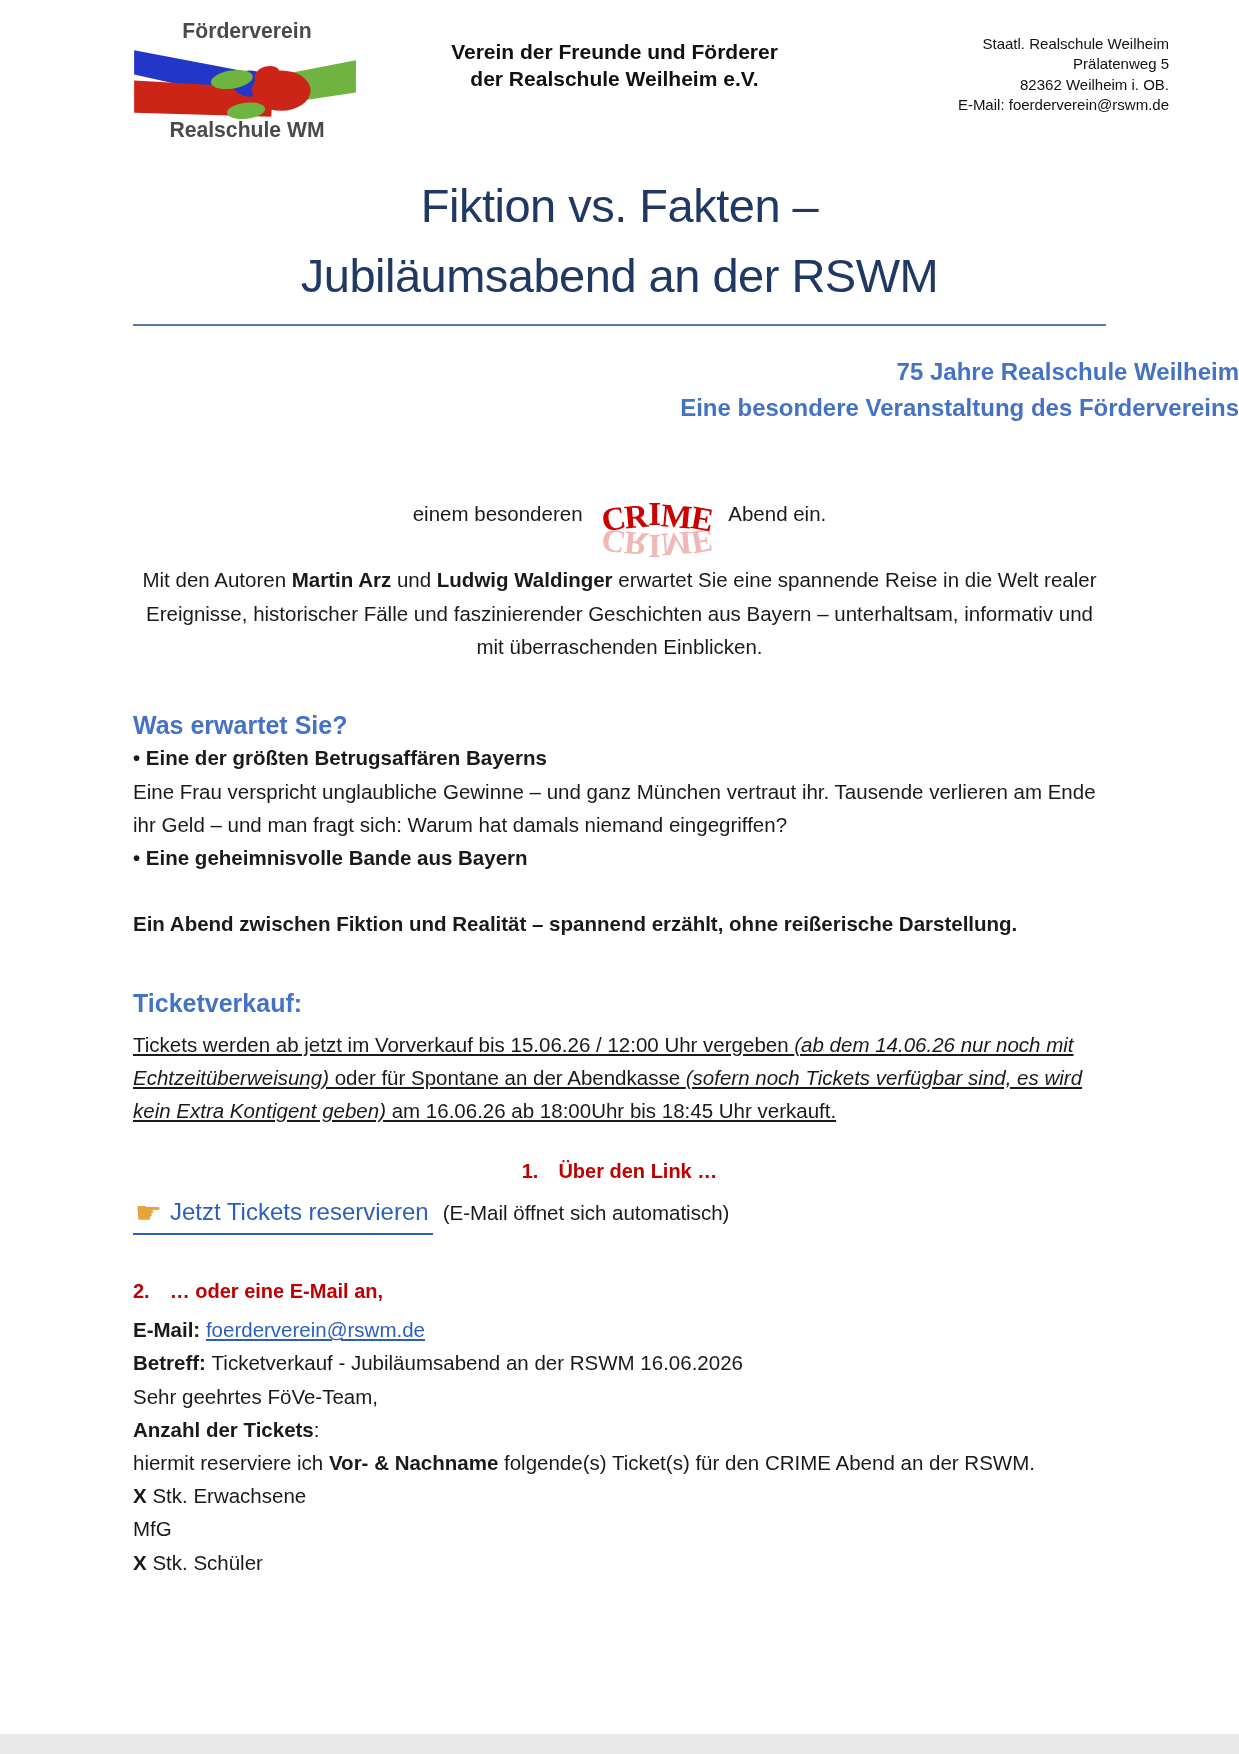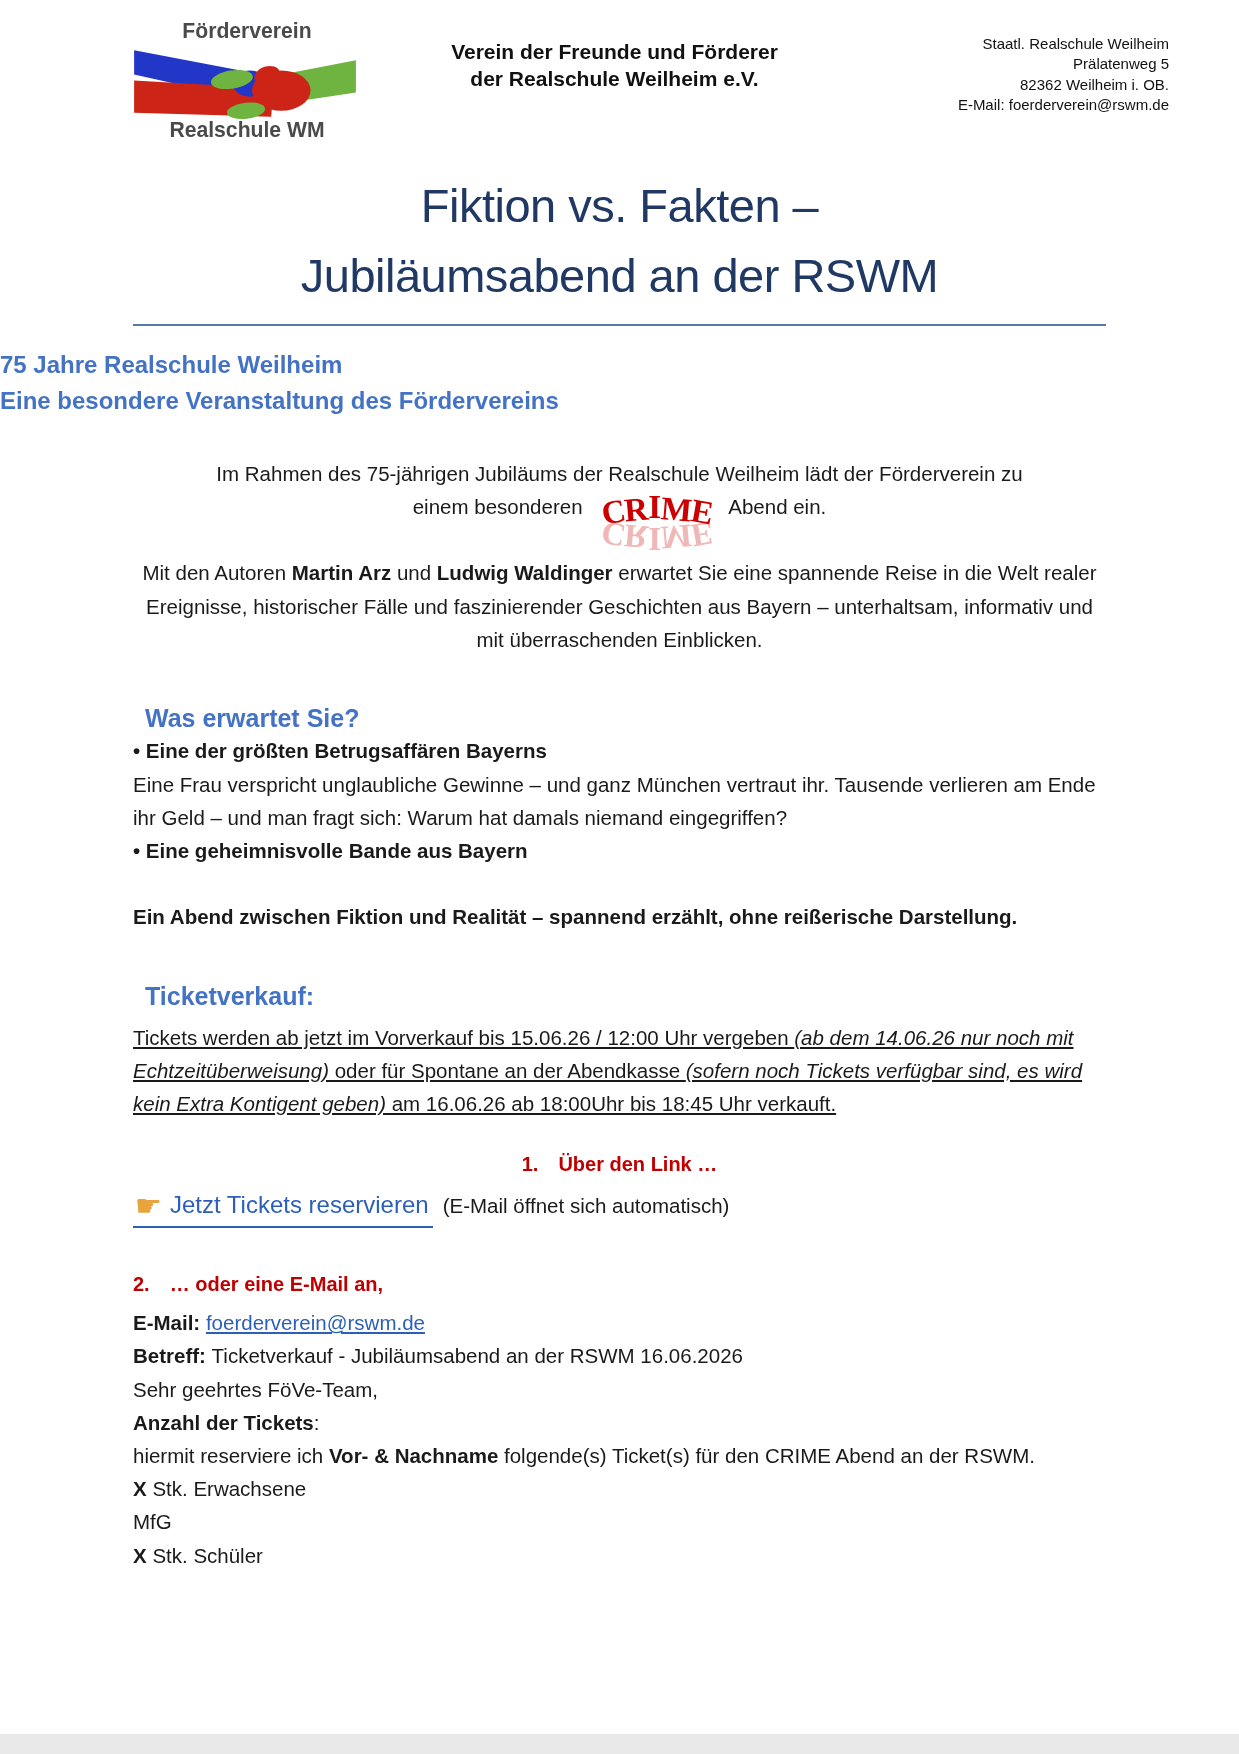--- a/index.html
+++ b/index.html
@@ -10,36 +10,36 @@
   }
   
   .hdr{display:flex;align-items:flex-start;padding:18px 70px 0 128px;}
   .hdr-logo{width:232px;flex:0 0 auto;}
   .hdr-center{flex:1;text-align:center;padding-top:20px;font-weight:bold;font-size:21px;line-height:1.3;color:#111;}
   .hdr-addr{flex:0 0 300px;text-align:right;font-size:15px;line-height:1.35;padding-top:16px;color:#111;}
   
   .title{margin-top:26px;text-align:center;color:#203864;font-size:47px;line-height:1.48;font-weight:400;letter-spacing:-0.5px;}
   .rule{border:none;border-top:2px solid #5878a8;margin:14px 133px 0 133px;}
   
-  .subtitle{margin-top:21px;text-align:left;color:#4472c4;font-weight:bold;font-size:24px;line-height:1.5;}
+  .subtitle{margin-top:28px;text-align:right;color:#4472c4;font-weight:bold;font-size:24px;line-height:1.5;}
   
   .content{padding:0 133px;}
   .para-c{text-align:center;font-size:20.5px;line-height:1.62;}
   .intro{margin-top:38px;}
   .authors{margin-top:32px;}
   b.inline{font-weight:bold;}
   
   .crime{position:relative;display:inline-block;margin:0 14px 0 18px;
          font-family:"Liberation Serif",serif;font-weight:bold;color:#cc0000;
          font-size:33px;line-height:1;vertical-align:-4px;}
   .crime .arc span{display:inline-block;}
   .crime-refl{position:absolute;left:0;top:0.92em;width:100%;transform:scaleY(-1);
               opacity:0.28;filter:blur(0.6px);pointer-events:none;}
   
-  .sec-h{color:#4472c4;font-weight:bold;font-size:25px;margin-top:46px;line-height:1.3;margin-left:12px;}
+  .sec-h{color:#4472c4;font-weight:bold;font-size:25px;margin-top:46px;line-height:1.3;}
   .body-p{font-size:20.5px;line-height:1.62;}
   .bold-line{font-weight:bold;}
   .closing{margin-top:34px;font-weight:bold;font-size:20.5px;line-height:1.6;}
   .tick-p{margin-top:8px;text-decoration:underline;}
   .it{font-style:italic;}
   
   .step{color:#c00000;font-weight:bold;font-size:20px;line-height:1.4;}
   .step1{margin-top:30px;text-align:center;}
   .step2{margin-top:42px;}
   .step-num{display:inline-block;margin-right:20px;}
@@ -96,21 +96,21 @@
   <hr class="rule">
 
   <div class="subtitle">
     <div>75 Jahre Realschule Weilheim</div>
     <div>Eine besondere Veranstaltung des Fördervereins</div>
   </div>
 
   <div class="content">
 
     <div class="para-c intro">
-      <span>Im Rahmen des 75-jährigen Jubiläums der Realschule Weilheim lädt der Förderverein zu</span><br>
+      <br>
       <span>einem besonderen</span><span class="crime"><span class="arc crime-main"><span style="transform: rotate(-10deg) translateY(4.8px);">C</span><span style="transform: rotate(-5deg) translateY(2.4px);">R</span><span style="transform: rotate(0deg) translateY(0px);">I</span><span style="transform: rotate(5deg) translateY(2.4px);">M</span><span style="transform: rotate(10deg) translateY(4.8px);">E</span></span><span class="arc crime-refl"><span style="transform: rotate(-10deg) translateY(4.8px);">C</span><span style="transform: rotate(-5deg) translateY(2.4px);">R</span><span style="transform: rotate(0deg) translateY(0px);">I</span><span style="transform: rotate(5deg) translateY(2.4px);">M</span><span style="transform: rotate(10deg) translateY(4.8px);">E</span></span></span><span>Abend ein.</span>
     </div>
 
     <div class="para-c authors">
       <span>Mit den Autoren </span><b class="inline">Martin Arz</b><span> und </span><b class="inline">Ludwig Waldinger</b><span> erwartet Sie eine spannende Reise in die Welt realer Ereignisse, historischer Fälle und faszinierender Geschichten aus Bayern – unterhaltsam, informativ und mit überraschenden Einblicken.</span>
     </div>
 
     <div class="sec-h">Was erwartet Sie?</div>
     <div class="body-p">
       <div class="bold-line">• Eine der größten Betrugsaffären Bayerns</div>

